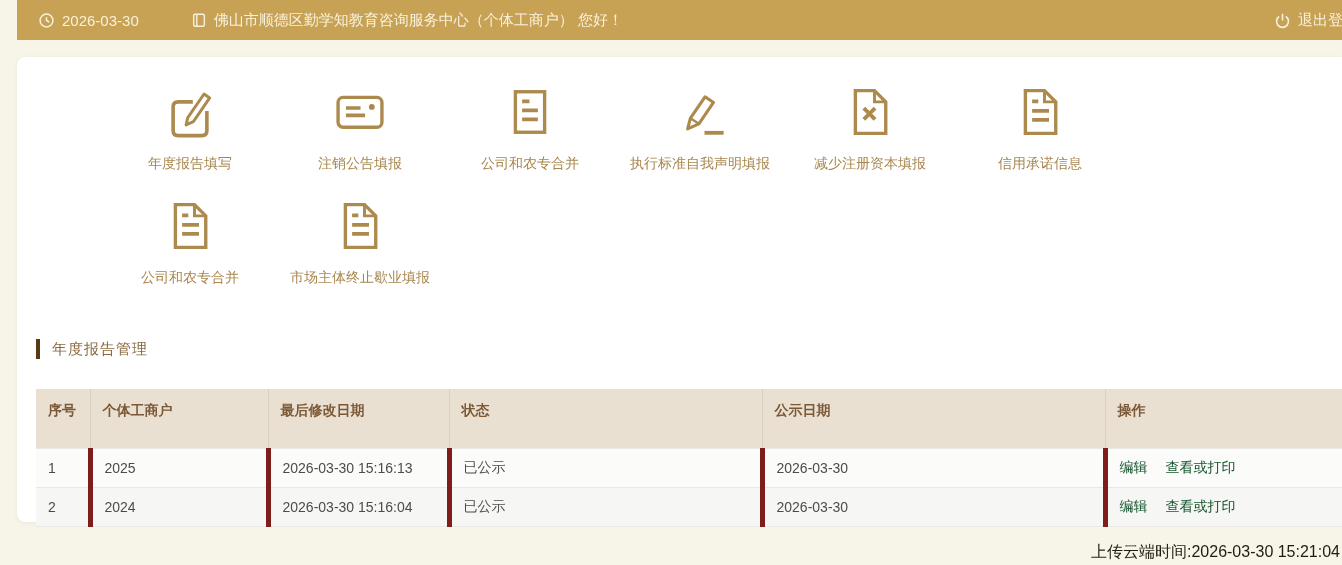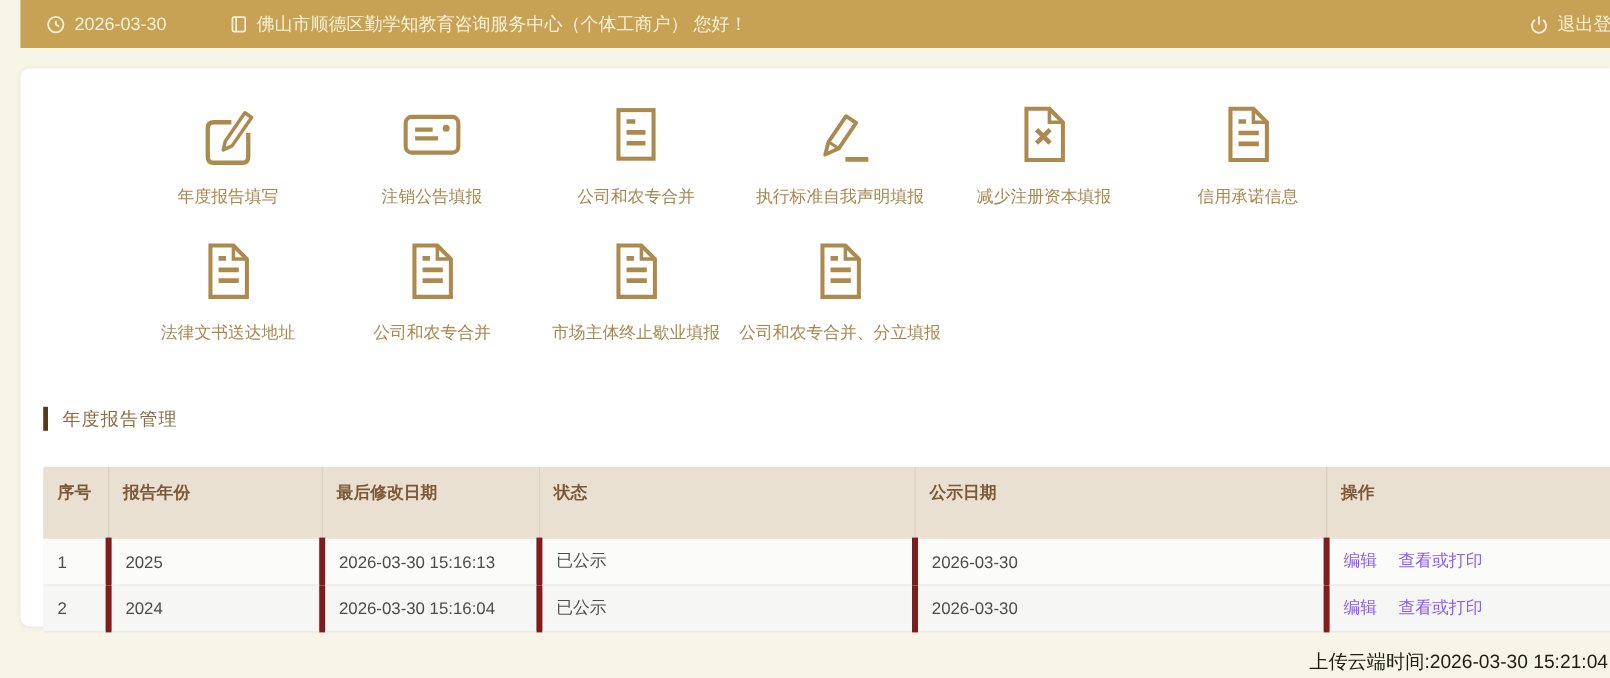--- a/index.html
+++ b/index.html
@@ -50,21 +50,21 @@
   }
   .report-table thead th:first-child{border-left:none}
   .report-table tbody td{
     font-size:14px;color:#4c4c4c;padding:10px 8px 10px 12px;
     border-left:5px solid #7f1d1d;border-top:1px solid #e9e8e4;
   }
   .report-table tbody td:first-child{border-left:none}
   .report-table tbody tr.r-odd{background:#fbfbfa}
   .report-table tbody tr.r-even{background:#f6f6f4}
   .report-table tbody tr:last-child td{border-bottom:1px solid #e9e8e4}
-  .op-link{color:#8b5cf6;text-decoration:none;margin-right:14px;cursor:pointer}
+  .op-link{color:#14532d;text-decoration:none;margin-right:14px;cursor:pointer}
   
   .cloud-note{
     position:absolute;right:2px;top:542px;font-size:16px;color:#211c12;
     white-space:nowrap;
     text-align:right;
   }
 </style>
 </head>
 <body>
 
@@ -161,72 +161,52 @@
       <span class="glabel">信用承诺信息</span>
     </div>
     <div class="grid-item">
       <span class="gicon">
           <svg width="54" height="54" viewBox="0 0 48 48" fill="none" stroke="currentColor">
             <path d="M11 5 H28 L38 15 V43 H11 Z" stroke-width="3"></path>
             <path d="M28 5 V15 H38" stroke-width="2.6"></path>
             <path d="M17 14.5 H22.5 M17 23 H32 M17 31 H32" stroke-width="3.4"></path>
           </svg>
         </span>
-      <span class="glabel">法律文书送达地址</span>
+      <span class="glabel">公司和农专合并</span>
     </div>
     <div class="grid-item">
       <span class="gicon">
           <svg width="54" height="54" viewBox="0 0 48 48" fill="none" stroke="currentColor">
             <path d="M11 5 H28 L38 15 V43 H11 Z" stroke-width="3"></path>
             <path d="M28 5 V15 H38" stroke-width="2.6"></path>
             <path d="M17 14.5 H22.5 M17 23 H32 M17 31 H32" stroke-width="3.4"></path>
           </svg>
         </span>
-      <span class="glabel">公司和农专合并</span>
-    </div>
-    <div class="grid-item">
-      <span class="gicon">
-          <svg width="54" height="54" viewBox="0 0 48 48" fill="none" stroke="currentColor">
-            <path d="M11 5 H28 L38 15 V43 H11 Z" stroke-width="3"></path>
-            <path d="M28 5 V15 H38" stroke-width="2.6"></path>
-            <path d="M17 14.5 H22.5 M17 23 H32 M17 31 H32" stroke-width="3.4"></path>
-          </svg>
-        </span>
       <span class="glabel">市场主体终止歇业填报</span>
-    </div>
-    <div class="grid-item">
-      <span class="gicon">
-          <svg width="54" height="54" viewBox="0 0 48 48" fill="none" stroke="currentColor">
-            <path d="M11 5 H28 L38 15 V43 H11 Z" stroke-width="3"></path>
-            <path d="M28 5 V15 H38" stroke-width="2.6"></path>
-            <path d="M17 14.5 H22.5 M17 23 H32 M17 31 H32" stroke-width="3.4"></path>
-          </svg>
-        </span>
-      <span class="glabel">公司和农专合并、分立填报</span>
     </div>
   </div>
 
   <div class="section-head">
     <span class="section-bar"></span>
     <span class="section-title">年度报告管理</span>
   </div>
 
   <table class="report-table">
     <colgroup>
       <col style="width:54px">
         <col style="width:178px">
         <col style="width:181px">
       <col style="width:313px">
         <col style="width:343px">
         <col>
     </colgroup>
     <thead>
       <tr>
         <th>序号</th>
-        <th>报告年份</th>
+        <th>个体工商户</th>
         <th>最后修改日期</th>
         <th>状态</th>
         <th>公示日期</th>
         <th>操作</th>
       </tr>
     </thead>
     <tbody>
       <tr class="r-odd">
         <td>1</td>
         <td>2025</td>

